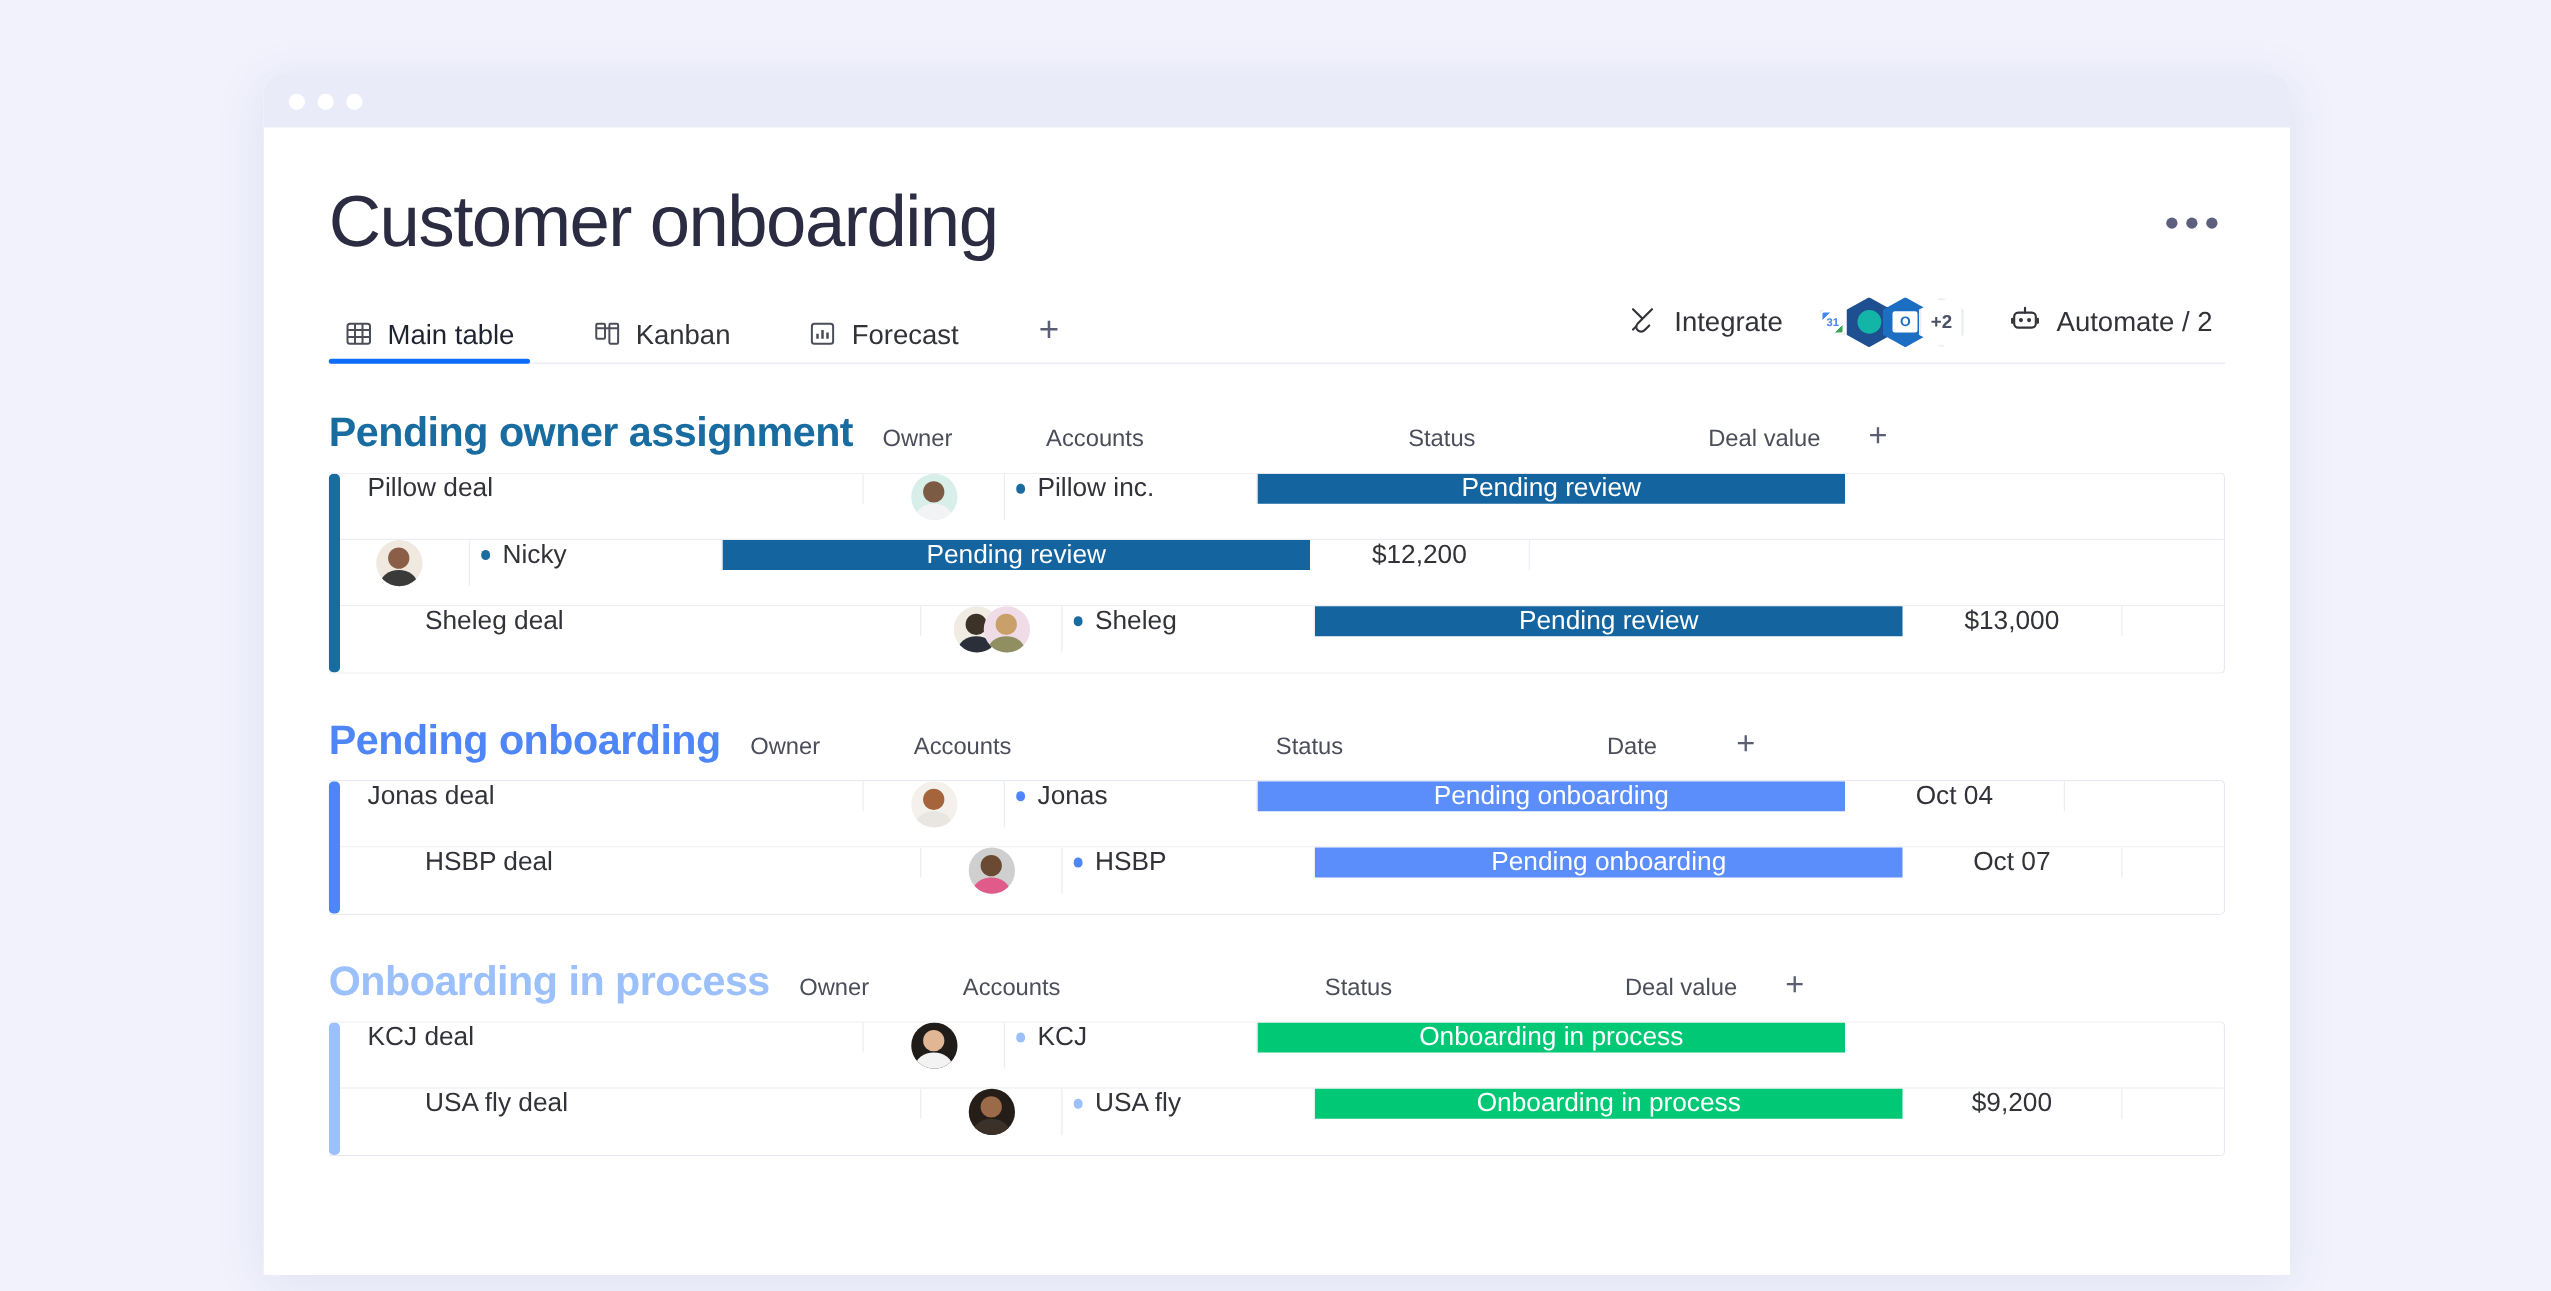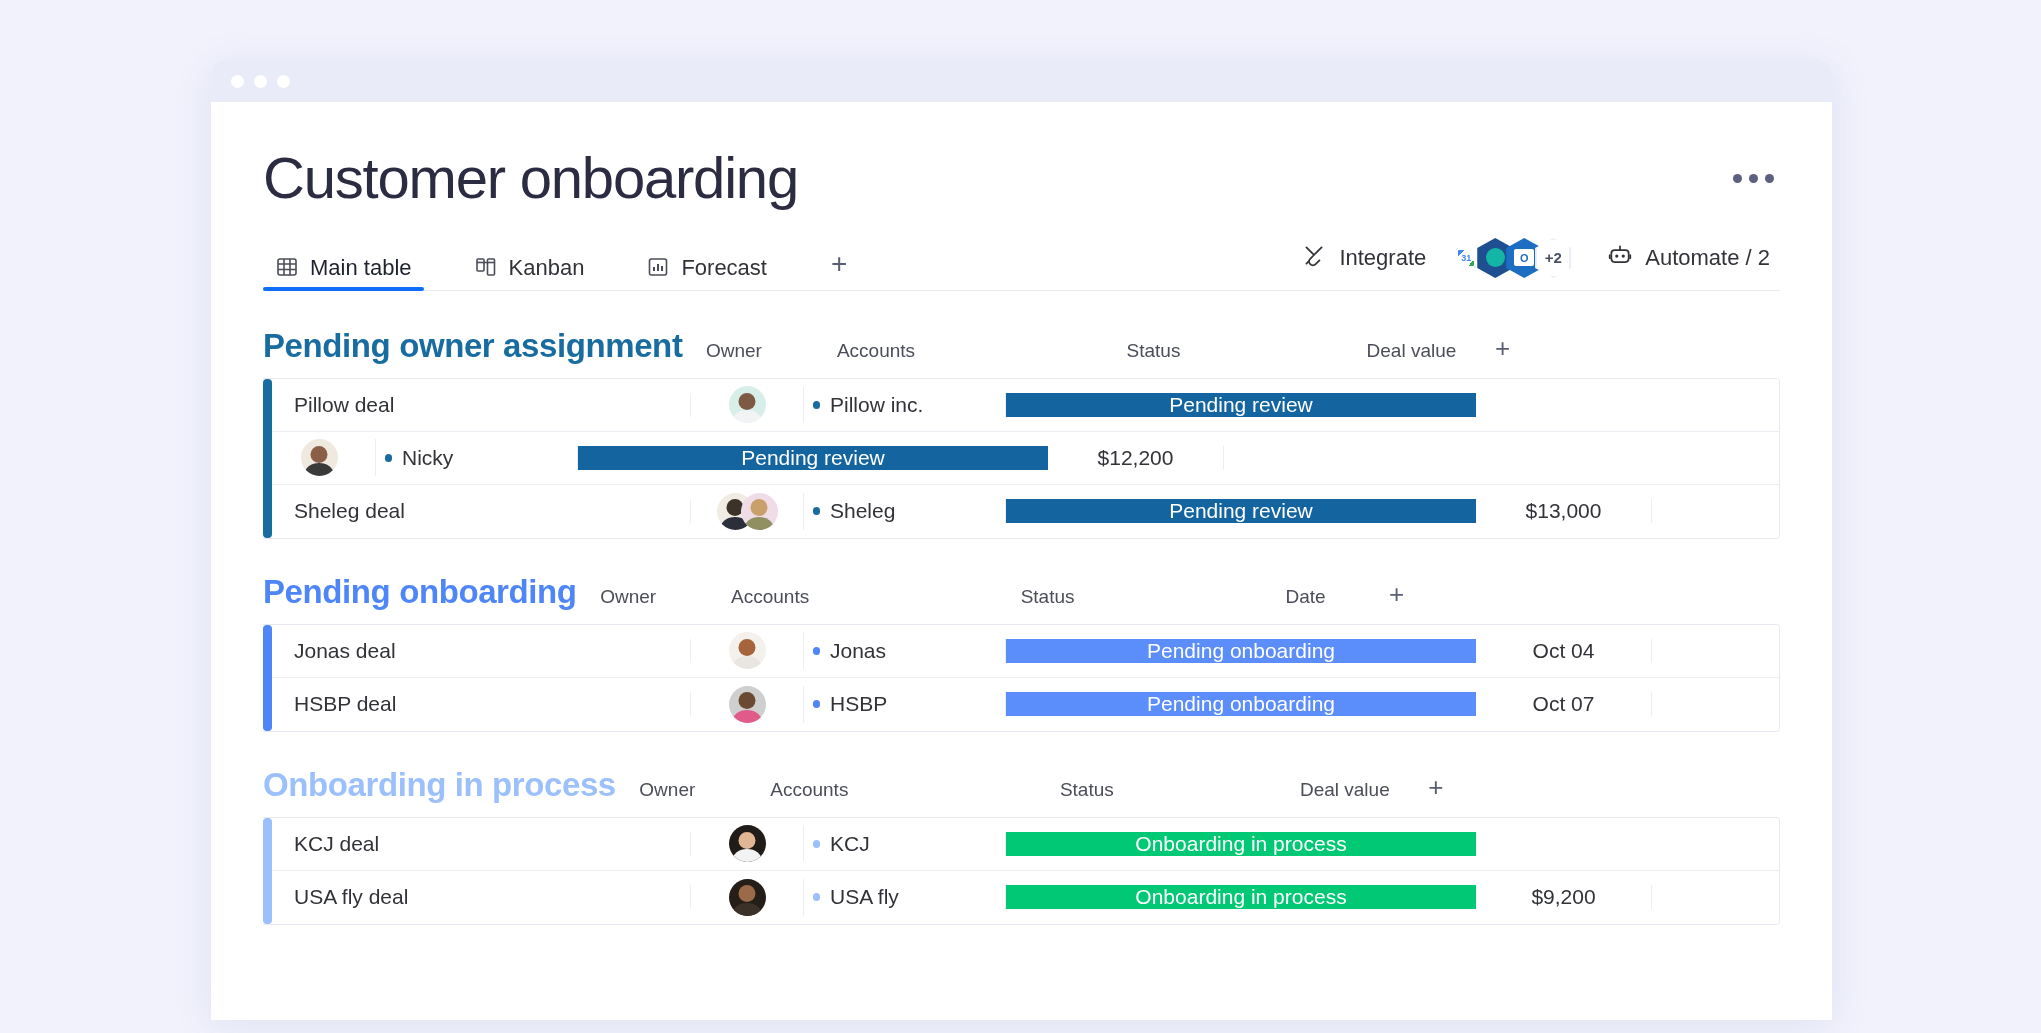--- a/index.html
+++ b/index.html
@@ -210,26 +210,26 @@
   }
   .accent {
     position: absolute;
     left: 0; top: 0; bottom: 0;
     width: 9px;
     border-radius: 4px;
     z-index: 3;
   }
   .row {
     display: flex;
-    align-items: center;
+    align-items: flex-start;
     height: 53px;
     border-bottom: 1px solid #eceef4;
     background: #fff;
   }
-  .row:last-child { border-bottom: none; }
+  .row:last-child { border-bottom: none; padding-left: 46px; }
 
   .cell { display: flex; align-items: center; border-right: 1px solid #eceef4; }
   .c-name {
     width: 428px;
     padding-left: 31px;
     font-size: 21px;
     color: #323338;
   }
   .c-owner { width: 113px; justify-content: center; }
   .c-account {

